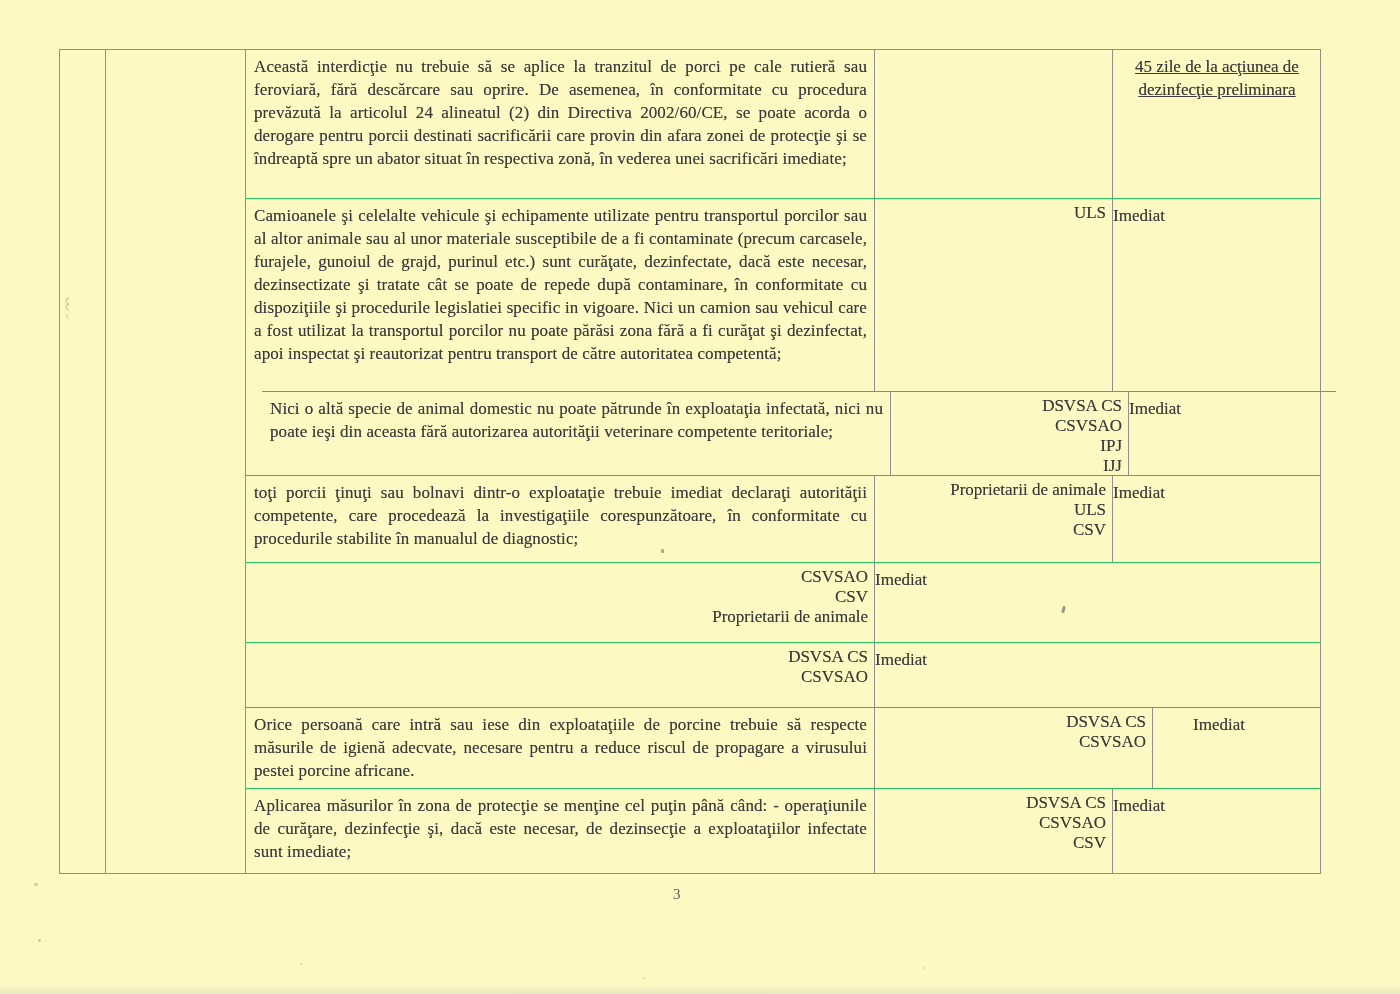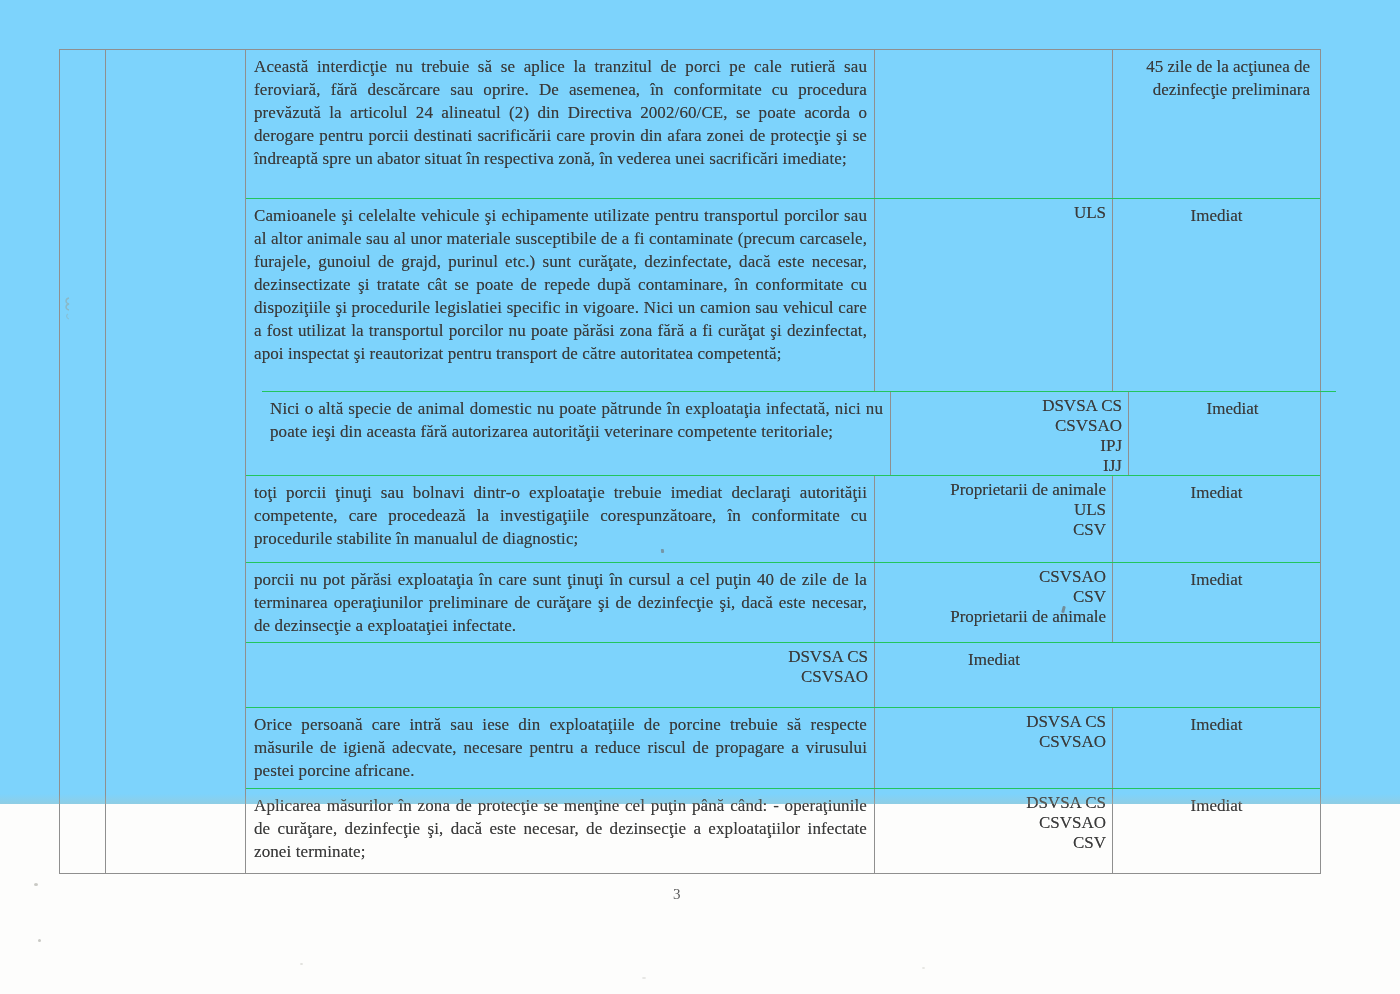--- a/index.html
+++ b/index.html
@@ -4,22 +4,22 @@
 <style>
   * { margin: 0; padding: 0; box-sizing: border-box; }
   html, body {
     width: 1400px; height: 994px;
     font-family: "Liberation Serif", serif;
     background: #fdfdfc;
     overflow: hidden;
   }
   .page {
     position: relative;
-    width: 1400px; height: 804px;
-    background: #7dd3fc;
+    width: 1400px; height: 994px;
+    background: #fef9c3;
     color: #3a3a3a;
   }
   .page::after { 
     content: "";
     position: absolute; left: 0; right: 0; bottom: 0; height: 10px;
     background: linear-gradient(to bottom, rgba(190,195,178,0), rgba(186,192,172,0.30));
     pointer-events: none;
   }
   .doc-table {
     position: absolute;
@@ -58,22 +58,22 @@
     font-size: 17px;
     line-height: 20px;
     text-shadow: 0 0 0.4px rgba(58,58,58,0.55);
   }
   .resp-line { white-space: nowrap; }
   .deadline {
     font-size: 17px;
     line-height: 23px;
     text-shadow: 0 0 0.4px rgba(58,58,58,0.55);
   }
-  .dl-center { text-align: center; padding-top: 5px; font-family: Liberation Serif, serif; }
-  .dl-left { text-align: right; padding: 5px 10px 0 11px; }
+  .dl-center { text-align: left; padding-top: 5px; font-family: Liberation Serif, serif; }
+  .dl-left { text-align: center; padding: 5px 10px 0 11px; text-decoration: underline; }
   .page-number {
     position: absolute;
     left: 673px; top: 886px;
     font-size: 15px;
     color: #5a5a5a;
   }
   
   .smudge {
     position: absolute; left: 62px; top: 296px;
     width: 12px; height: 26px;
@@ -133,45 +133,44 @@
         <div class="trow" style="height: 87px;">
     <div class="cell measure">toţi porcii ţinuţi sau bolnavi dintr-o exploataţie trebuie imediat declaraţi autorităţii competente, care procedează la investigaţiile corespunzătoare, în conformitate cu procedurile stabilite în manualul de diagnostic;</div>
     <div class="cell responsible">
             <div class="resp-line">Proprietarii de animale</div>
             <div class="resp-line">ULS</div>
             <div class="resp-line">CSV</div>
           </div>
     <div class="cell deadline dl-center">Imediat</div>
   </div>
         <div class="trow" style="height: 80px;">
-    <div class="cell measure">porcii nu pot părăsi exploataţia în care sunt ţinuţi în cursul a cel puţin 40 de zile de la terminarea operaţiunilor preliminare de curăţare şi de dezinfecţie şi, dacă este necesar, de dezinsecţie a exploataţiei infectate.</div>
     <div class="cell responsible">
             <div class="resp-line">CSVSAO</div>
             <div class="resp-line">CSV</div>
             <div class="resp-line">Proprietarii de animale</div>
           </div>
     <div class="cell deadline dl-center">Imediat</div>
   </div>
         <div class="trow" style="height: 65px;">
     <div class="cell responsible">
             <div class="resp-line">DSVSA CS</div>
             <div class="resp-line">CSVSAO</div>
           </div>
     <div class="cell deadline dl-center">Imediat</div>
   </div>
-        <div class="trow" style="height: 81px;">
+        <div class="trow" style="height: 81px; gap: 40px;">
     <div class="cell measure">Orice  persoană care intră sau iese din exploataţiile de porcine trebuie să respecte măsurile de igienă adecvate, necesare pentru a reduce riscul de propagare a virusului pestei porcine africane.</div>
     <div class="cell responsible">
             <div class="resp-line">DSVSA CS</div>
             <div class="resp-line">CSVSAO</div>
           </div>
     <div class="cell deadline dl-center">Imediat</div>
   </div>
         <div class="trow" style="height: 85px;">
-    <div class="cell measure">Aplicarea măsurilor în zona de protecţie se menţine cel puţin până când: - operaţiunile de curăţare, dezinfecţie şi, dacă este necesar, de dezinsecţie a exploataţiilor infectate zonei terminate;</div>
+    <div class="cell measure">Aplicarea măsurilor în zona de protecţie se menţine cel puţin până când: - operaţiunile de curăţare, dezinfecţie şi, dacă este necesar, de dezinsecţie a exploataţiilor infectate sunt imediate;</div>
     <div class="cell responsible">
             <div class="resp-line">DSVSA  CS</div>
             <div class="resp-line">CSVSAO</div>
             <div class="resp-line">CSV</div>
           </div>
     <div class="cell deadline dl-center">Imediat</div>
   </div>
       </div>
   </div>
 

